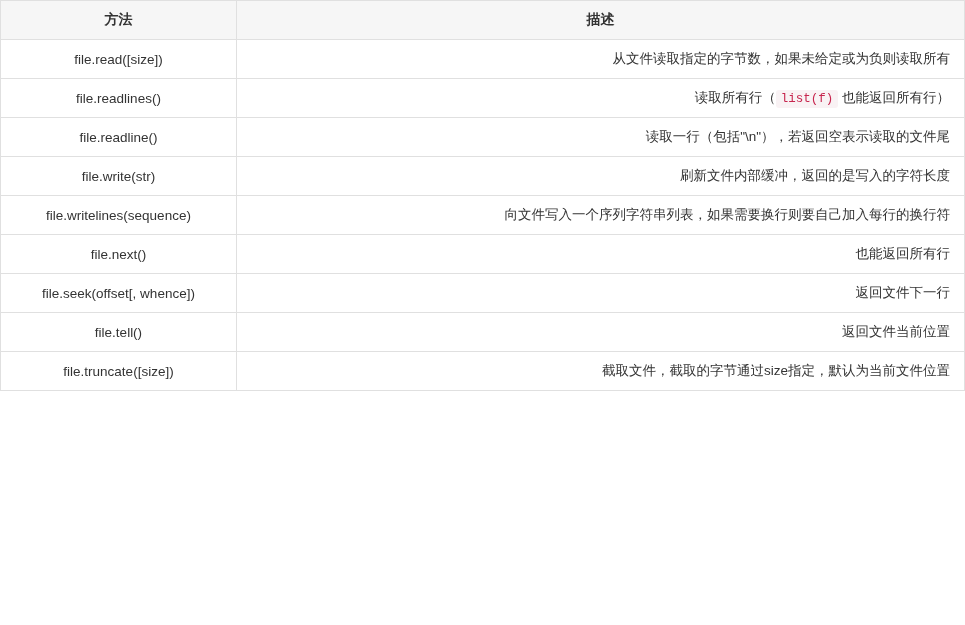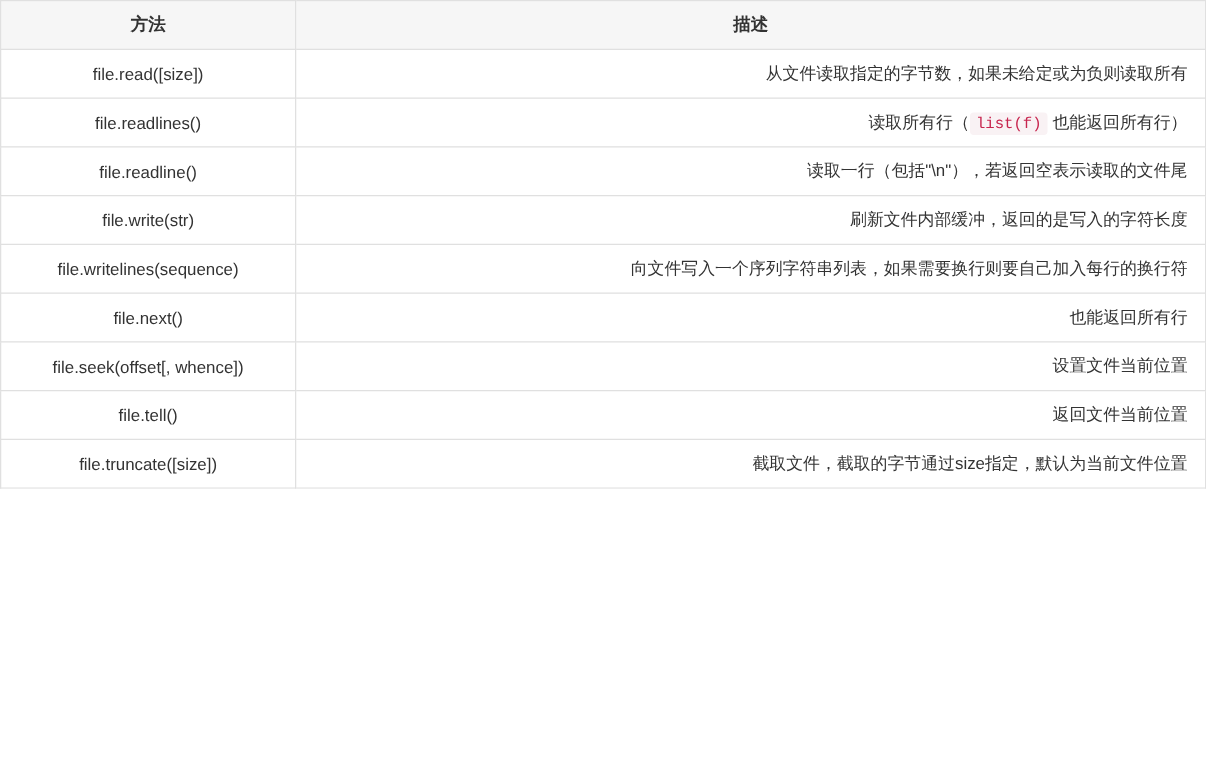--- a/index.html
+++ b/index.html
@@ -86,21 +86,21 @@
     <tr>
       <td class="method">file.writelines(sequence)</td>
       <td class="desc">向文件写入一个序列字符串列表，如果需要换行则要自己加入每行的换行符</td>
     </tr>
     <tr>
       <td class="method">file.next()</td>
       <td class="desc">也能返回所有行</td>
     </tr>
     <tr>
       <td class="method">file.seek(offset[, whence])</td>
-      <td class="desc">设置文件当前位置</td>
+      <td class="desc">返回文件下一行</td>
     </tr>
     <tr>
       <td class="method">file.tell()</td>
       <td class="desc">返回文件当前位置</td>
     </tr>
     <tr>
       <td class="method">file.truncate([size])</td>
       <td class="desc">截取文件，截取的字节通过size指定，默认为当前文件位置</td>
     </tr>
   </tbody>

